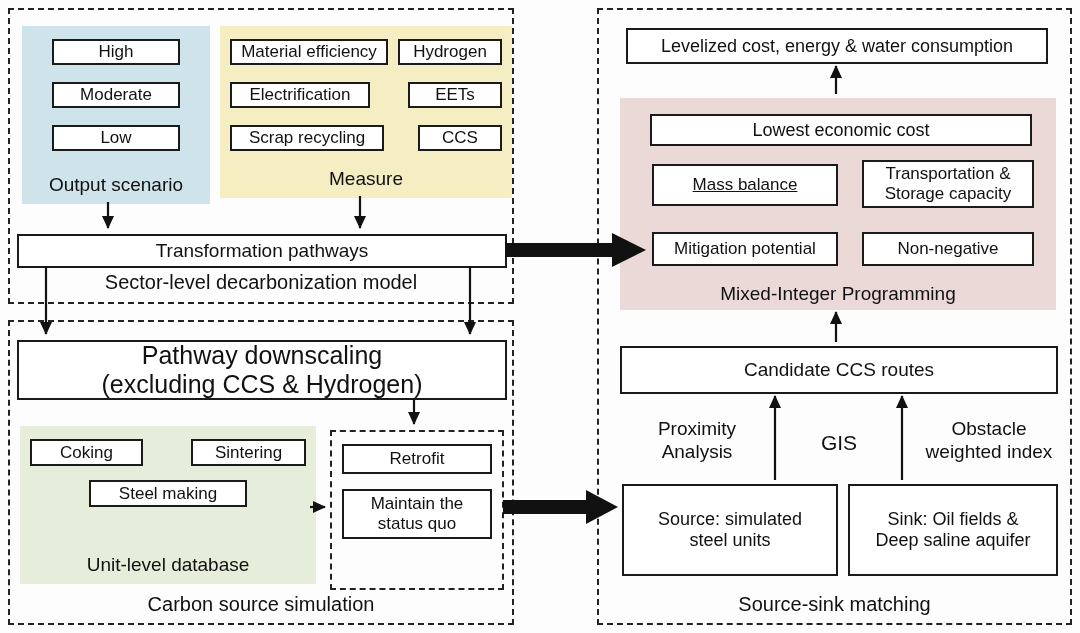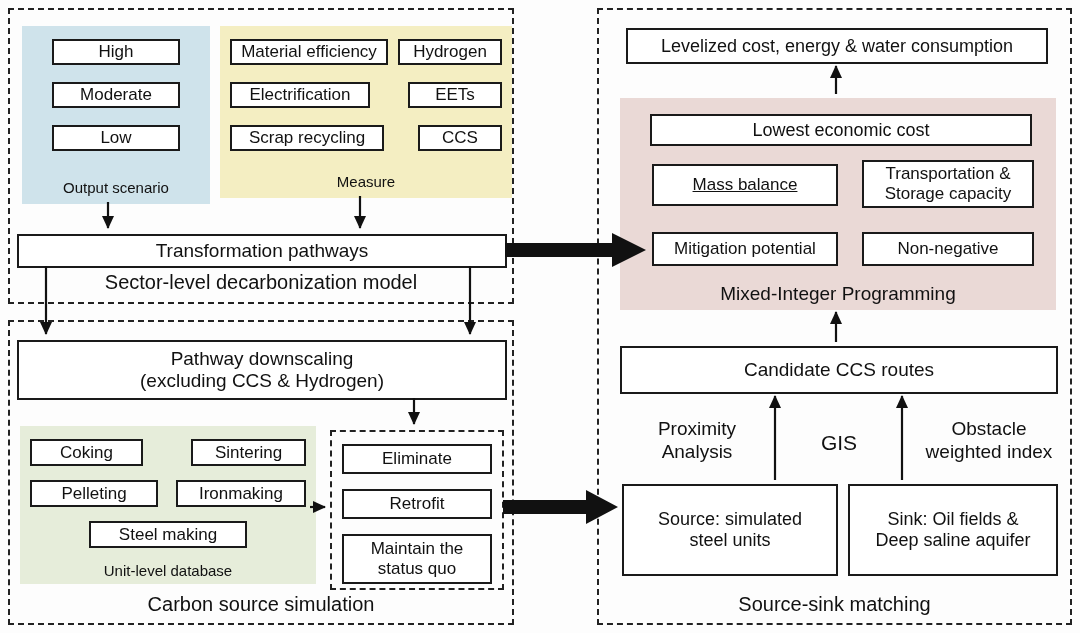--- a/index.html
+++ b/index.html
@@ -13,40 +13,40 @@
   }
   .dashed { position:absolute; border:2px dashed #222; background:transparent; }
   .panel  { position:absolute; display:flex; flex-direction:column; }
   .wbox {
     background:#fff; border:2px solid #1a1a1a;
     display:flex; align-items:center; justify-content:center;
     text-align:center; font-size:17px; line-height:1.15;
     white-space:pre-line;
   }
   .abs { position:absolute; }
-  .panel-label { margin-top:auto; text-align:center; font-size:15px; padding-bottom:8px; white-space:pre-line; }
+  .panel-label { margin-top:auto; text-align:center; font-size:19px; padding-bottom:8px; white-space:pre-line; }
   .section-label { position:absolute; left:0; right:0; text-align:center; font-size:20px; white-space:pre-line; }
   .free-label { position:absolute; text-align:center; font-size:19px; line-height:1.2; white-space:pre-line; }
 
   
   #sector-box { left:8px; top:8px; width:506px; height:296px; }
   #scenario-panel { left:12px; top:16px; width:188px; height:178px; align-items:center; padding-top:13px; gap:17px; }
   .s-item { width:128px; height:26px; }
   #measure-panel { left:210px; top:16px; width:292px; height:172px; padding-top:13px; gap:17px; }
   .m-row { display:flex; justify-content:space-between; padding:0 10px; }
   .m-row .wbox { height:26px; }
   #m-material { width:158px; } #m-hydrogen { width:104px; }
   #m-electrification { width:140px; } #m-eets { width:94px; }
   #m-scrap { width:154px; } #m-ccs { width:84px; }
   #transformation-box { left:7px; top:224px; width:490px; height:34px; font-size:19px; }
   #sector-label { bottom:8px; }
 
   
   #carbon-box { left:8px; top:320px; width:506px; height:305px; }
-  #downscaling-box { left:7px; top:18px; width:490px; height:60px; font-size:19px; }
+  #downscaling-box { left:7px; top:18px; width:490px; height:60px; font-size:25px; }
   #unit-panel { left:10px; top:104px; width:296px; height:158px; padding-top:13px; gap:14px; }
   .u-row { display:flex; justify-content:space-between; padding:0 10px; }
   .u-row .wbox { height:27px; }
   .u-row-center { justify-content:center; }
   #u-coking { width:128px; } #u-sintering { width:130px;margin-left:48px; }
   #u-pelleting { width:128px; } #u-ironmaking { width:130px; }
   #u-steel { width:158px; }
   #decisions-box { left:320px; top:108px; width:174px; height:160px;
     display:flex; flex-direction:column; align-items:center; padding-top:12px; gap:15px; }
   .d-item { width:150px; height:30px; }
@@ -111,32 +111,27 @@
   <div class="dashed" id="carbon-box">
 
     <div class="wbox abs" id="downscaling-box">Pathway downscaling
 (excluding CCS &amp; Hydrogen)</div>
 
     <div class="panel" id="unit-panel" style="background: rgb(230, 237, 218);">
       <div class="u-row">
         <div class="wbox" id="u-coking">Coking</div>
         <div class="wbox" id="u-sintering">Sintering</div>
       </div>
-      <div class="u-row">
-        <div class="wbox" id="u-pelleting">Pelleting</div>
-        <div class="wbox" id="u-ironmaking">Ironmaking</div>
-      </div>
       <div class="u-row u-row-center">
         <div class="wbox" id="u-steel">Steel making</div>
       </div>
       <div class="panel-label">Unit-level database</div>
     </div>
 
     <div class="dashed" id="decisions-box">
-      <div class="wbox d-item">Eliminate</div>
       <div class="wbox d-item">Retrofit</div>
       <div class="wbox d-item" id="d-maintain">Maintain the
 status quo</div>
     </div>
 
     <div class="section-label" id="carbon-label">Carbon source simulation</div>
   </div>
 
   <div class="dashed" id="matching-box">
 

